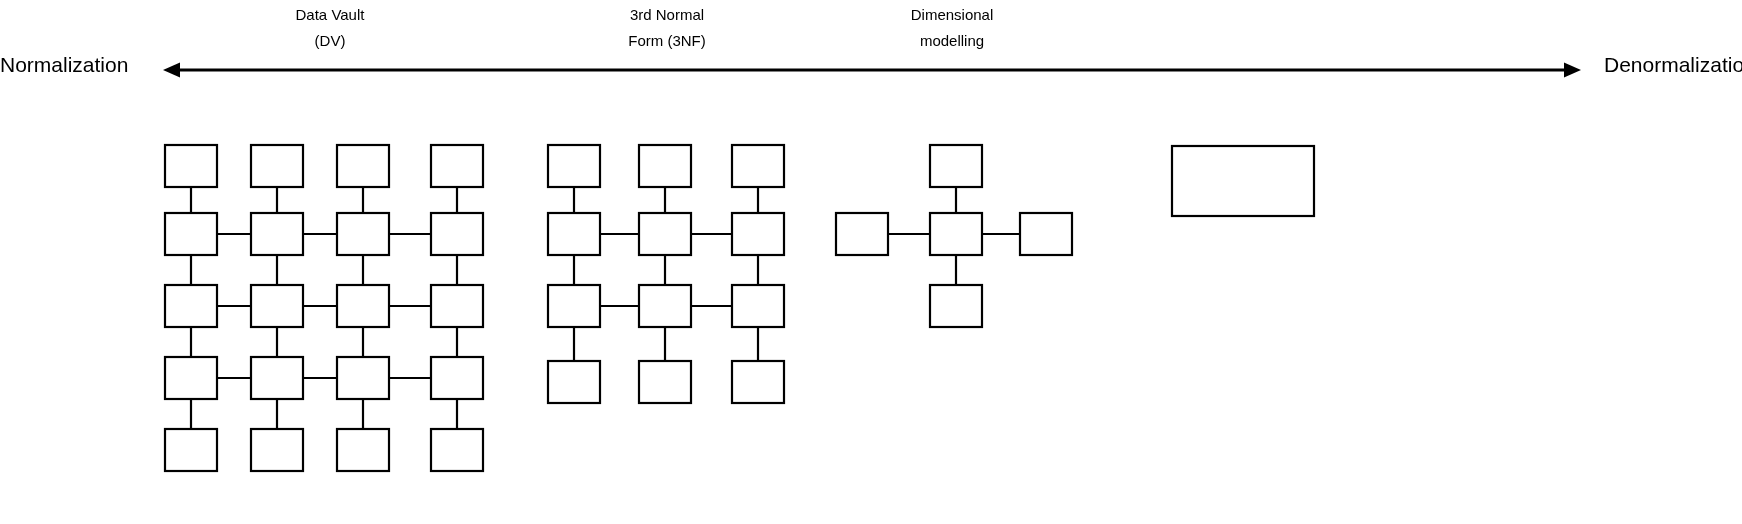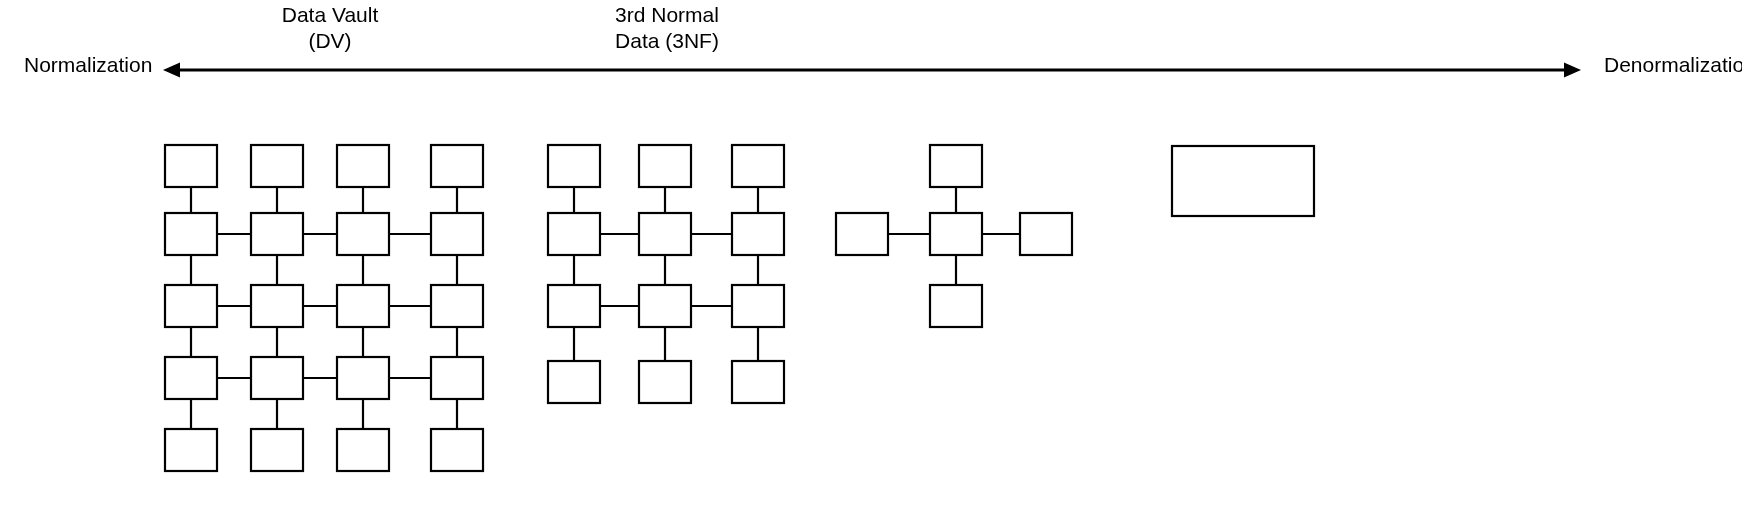--- a/index.html
+++ b/index.html
@@ -18,26 +18,26 @@
     overflow: hidden;
     background: #ffffff;
   }
   .axis-label {
     position: absolute;
     font-size: 21px;
     line-height: 25px;
     white-space: nowrap;
     color: #000;
   }
-  #label-normalization { left: 24px; top: 52px; }
+  #label-normalization { left: 0; top: 52px; }
   #label-denormalization { left: 1604px; top: 52px; }
 
   .stage-label {
     position: absolute;
-    font-size: 21px;
+    font-size: 15px;
     line-height: 26px;
     text-align: center;
     white-space: pre-line;
     color: #000;
   }
 
   #axis-svg {
     position: absolute;
     left: 0;
     top: 0;
@@ -76,22 +76,24 @@
 <div id="canvas">
 
   <div class="axis-label" id="label-normalization">Normalization</div>
 
   <div class="axis-label" id="label-denormalization">Denormalization</div>
 
   <div class="stage-label" id="stage-label-0" style="left:230px; top:2px; width:200px;">Data Vault
 (DV)</div>
 
   <div class="stage-label" id="stage-label-1" style="left:567px; top:2px; width:200px;">3rd Normal
-Data (3NF)</div>
+Form (3NF)</div>
 
+  <div class="stage-label" id="stage-label-2" style="left:852px; top:2px; width:200px;">Dimensional
+modelling</div>
 
 
   <svg id="axis-svg" width="1742" height="524">
     <g id="axis-group">
         <line x1="176" y1="70" x2="1568" y2="70" class="axis-line"></line>
         <polygon points="163,70 180,62.5 180,77.5" class="arrow-head"></polygon>
         <polygon points="1581,70 1564,62.5 1564,77.5" class="arrow-head"></polygon>
       </g>
   </svg>
 

